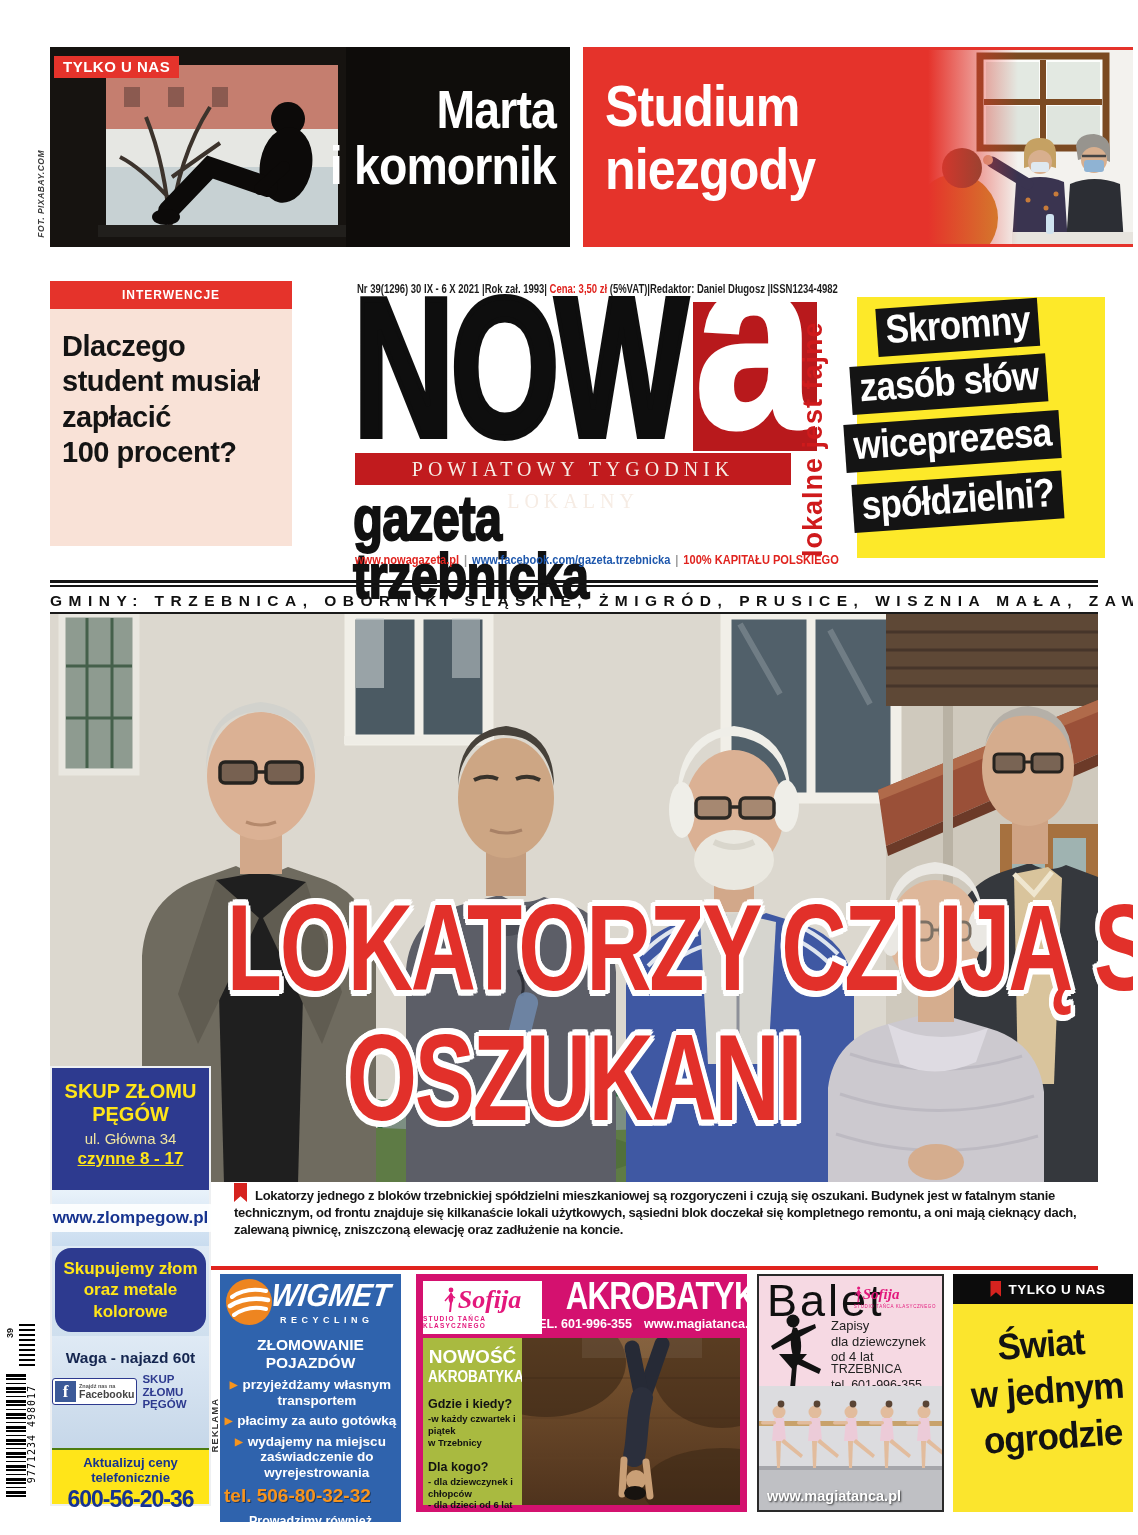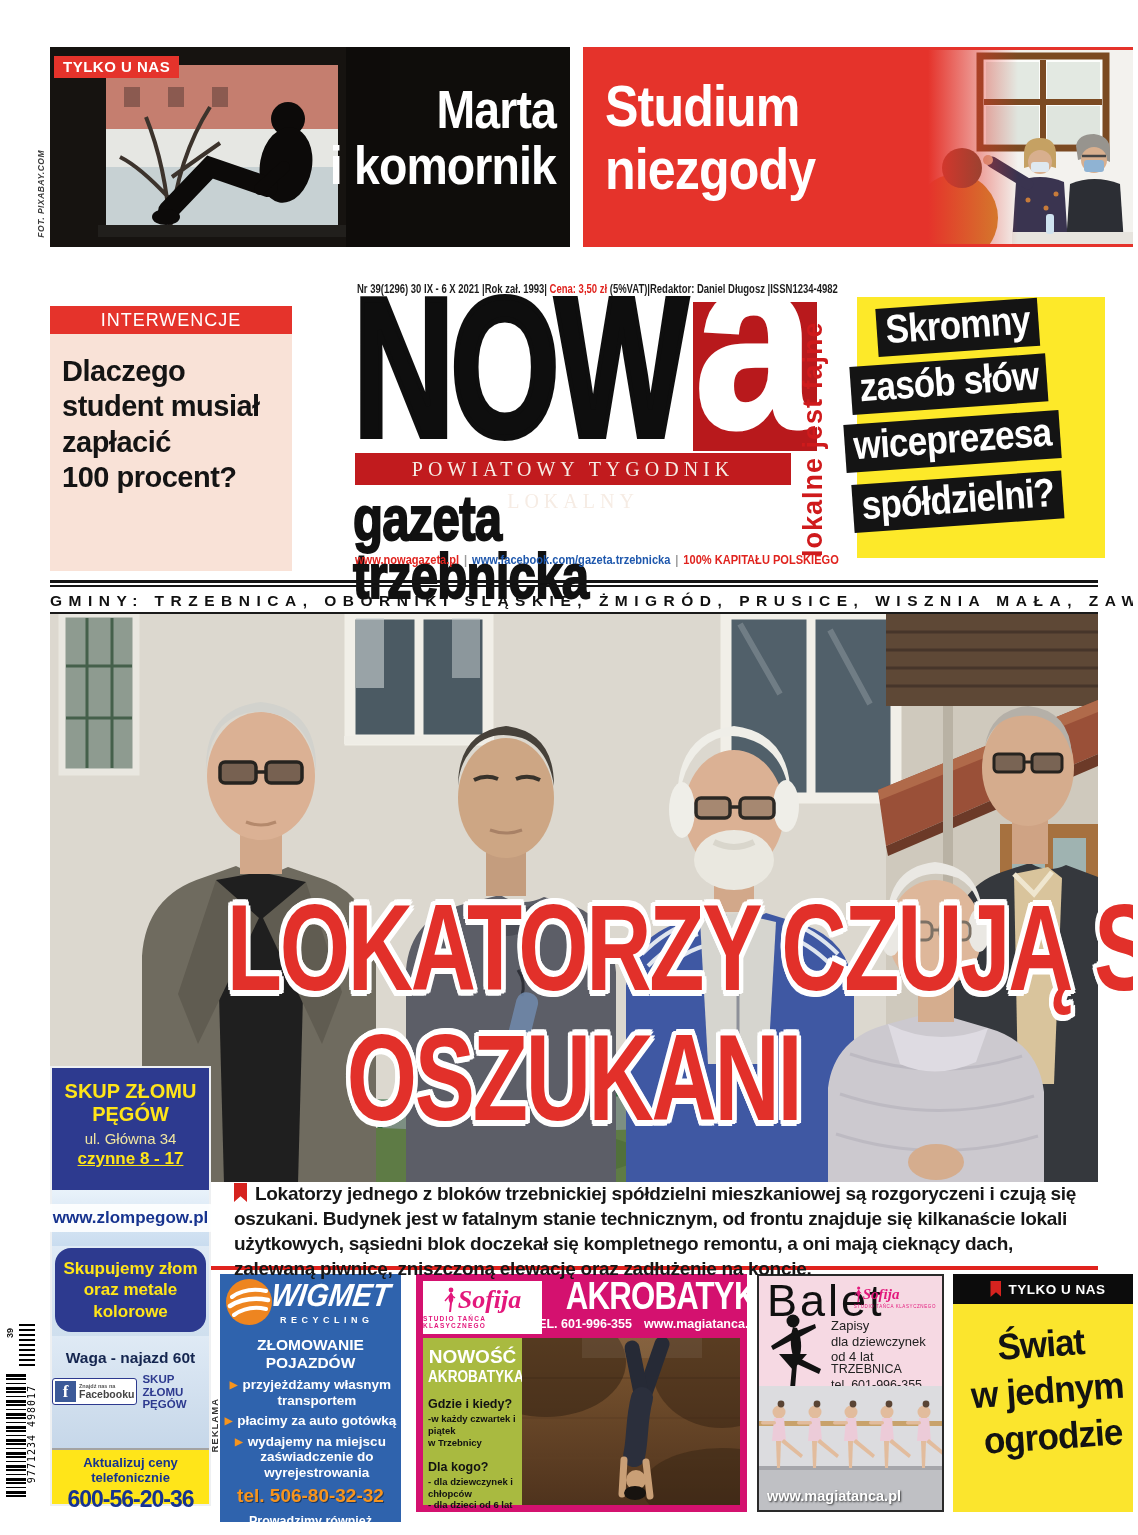--- a/index.html
+++ b/index.html
@@ -16,21 +16,21 @@
   .badge-red { position:absolute; left:4px; top:9px; background:#e5332b; color:#fff; font-size:15px; font-weight:700; padding:2px 9px 3px; letter-spacing:.5px; }
   .photo-credit { left:31px; top:150px; writing-mode:vertical-rl; transform:rotate(180deg); font-size:8.5px; font-weight:700; font-style:italic; color:#3c3c3c; letter-spacing:.5px; }
 
   .teaser-right { left:578px; top:47px; width:560px; height:200px; background:#e5332b; overflow:hidden; }
   .tr-photo { position:absolute; right:3px; top:3px; width:212px; height:194px; }
   .tr-fade { position:absolute; left:345px; top:0; width:90px; height:100%; background:linear-gradient(90deg,#e5332b 0%,rgba(229,51,43,0) 100%); }
   .tr-title { position:absolute; left:22px; top:28px; color:#fff; font-size:57px; line-height:1.1; font-weight:700; letter-spacing:-1px; transform:scaleX(.88); transform-origin:left top; }
 
   
   .interwencje { left:45px; top:281px; width:242px; }
-  .int-header { height:28px; background:#e5332b; color:#fff; text-align:center; line-height:28px; font-size:18px; font-weight:400; letter-spacing:1px;margin-top:25px; }
+  .int-header { height:28px; background:#e5332b; color:#fff; text-align:center; line-height:28px; font-size:12px; font-weight:700; letter-spacing:1px; }
   .int-body { height:237px; background:#f9e2d7; padding:20px 12px; font-size:29px; font-weight:700; line-height:1.22; color:#141414; letter-spacing:-.5px; }
 
   
   .issue-line { left:352px; top:281px; font-size:13px; font-weight:700; color:#1d1d1d; white-space:nowrap; transform:scaleX(.73); transform-origin:left top; }
   .issue-line .price { color:#e0231e; }
   .logo-area { left:350px; top:299px; width:480px; height:262px; }
   .logo-now { position:absolute; left:-2px; top:-30px; font-size:198px; line-height:198px; font-weight:700; letter-spacing:-6px; color:#0e0e0e; -webkit-text-stroke:6px #0e0e0e; transform:scaleX(.71); transform-origin:left top; }
   .logo-a-square { position:absolute; left:338px; top:3px; width:124px; height:149px; background:#b8191c; overflow:hidden; }
   .logo-a { position:absolute; left:2px; top:-88px; font-size:252px; line-height:252px; font-weight:700; color:#fff; -webkit-text-stroke:5px #fff; transform:scaleX(.85); transform-origin:left top; }
   .tagline-bar { position:absolute; left:0; top:154px; width:436px; height:32px; background:#c11b1e; color:#f6ece4; font-family:"Liberation Serif", serif; font-size:20px; letter-spacing:5px; text-align:center; line-height:32px; }
@@ -56,21 +56,21 @@
   .gminy-text { margin-top:5px; text-align:center; font-size:15.5px; font-weight:700; letter-spacing:6.5px; color:#111; white-space:nowrap; }
 
   
   .main-photo { left:45px; top:612px; width:1048px; height:570px; overflow:hidden; border-top:2px solid #1a1a1a; background:#dcd8cf; }
   .headline-row { left:45px; width:1048px; text-align:center; z-index:5; }
   .hl1 { top:884px; } .hl2 { top:1014px; }
   .headline-text { display:inline-block; font-size:122px; line-height:1.05; font-weight:700; letter-spacing:-3px; color:#e2302a; transform:scaleX(.74); transform-origin:center top; white-space:nowrap;
     text-shadow:-6px 0 0 #fff,6px 0 0 #fff,0 -6px 0 #fff,0 6px 0 #fff,-4px -4px 0 #fff,4px -4px 0 #fff,-4px 4px 0 #fff,4px 4px 0 #fff,-6px -3px 0 #fff,6px 3px 0 #fff,-3px 6px 0 #fff,3px -6px 0 #fff; }
 
   
-  .lead { left:229px; top:1181px; width:862px; font-size:19px; font-weight:700; line-height:1.32; letter-spacing:-.3px; color:#161616; z-index:4; }
+  .lead { left:229px; top:1181px; width:862px; font-size:13px; font-weight:700; line-height:1.32; letter-spacing:-.3px; color:#161616; z-index:4; }
   .bookmark { display:inline-block; width:13px; height:19px; background:#d6231f; clip-path:polygon(0 0,100% 0,100% 100%,50% 70%,0 100%); margin-right:8px; transform:translateY(2px); }
   .red-divider { left:45px; top:1266px; width:1048px; height:4px; background:#e0231e; }
 
   
   .skup-ad { left:45px; top:1066px; width:161px; height:440px; border:2px solid #eef0f2; background:#2d3a8f; z-index:6; text-align:center; }
   .skup-s1 { height:122px; background:#2d3a8f; padding-top:12px; }
   .skup-title { color:#ffe519; font-size:20px; font-weight:700; line-height:1.15; }
   .skup-addr { color:#f0e6a0; font-size:15px; margin-top:4px; }
   .skup-hours { color:#ffe519; font-size:17px; font-weight:700; margin-top:2px;text-decoration:underline; }
   .skup-s2 { height:56px; background:linear-gradient(180deg,#e9f2fa,#c9dcef); display:flex; align-items:center; justify-content:center; }
@@ -80,21 +80,21 @@
   .skup-s4 { height:112px; background:linear-gradient(180deg,#dfeaf5,#c6d7e9); padding-top:7px; }
   .skup-transport { font-size:12px; font-weight:700; color:#101c3a; line-height:1.2; }
   .skup-waga { font-size:15.5px; font-weight:700; color:#14254f; margin-top:6px; }
   .skup-fbrow { display:flex; align-items:center; justify-content:center; gap:5px; margin-top:6px; }
   .fb-box { width:86px; height:27px; background:#fff; border:1.5px solid #2d3a8f; border-radius:3px; display:flex; align-items:center; gap:3px; padding:2px; }
   .fb-f { width:21px; height:21px; background:#3b5998; color:#fff; font-family:"Liberation Serif",serif; font-weight:700; font-size:17px; line-height:21px; text-align:center; }
   .fb-txt { text-align:left; line-height:1; }
   .fb-t1 { font-size:5.5px; font-weight:700; color:#555; }
   .fb-t2 { font-size:10.5px; font-weight:700; color:#444; }
   .fb-right { font-size:11.5px; font-weight:700; color:#2d3a8f; line-height:1.1; text-align:left; }
-  .skup-s5 { height:56px; background:#ffe519; border-top:2px solid #a3a3a3; padding-top:5px; }
+  .skup-s5 { height:56px; background:#ffe519; border-top:2px solid #4d7c0f; padding-top:5px; }
   .skup-phone-label { font-size:13px; font-weight:700; color:#16338f; }
   .skup-phone { font-size:23px; font-weight:700; color:#16338f; letter-spacing:-1px; margin-top:1px; }
 
   
   .issue-no { left:0; top:1328px; writing-mode:vertical-rl; transform:rotate(180deg); font-size:9px; font-weight:700; color:#111; }
   .mini-code { left:14px; top:1322px; width:16px; height:44px; background:repeating-linear-gradient(0deg,#000 0 2px,#fff 2px 5px); }
   .barcode-main { left:1px; top:1368px; width:38px; height:132px; }
   .barcode-rot { width:132px; height:38px; transform-origin:0 0; transform:rotate(-90deg) translateX(-132px); background:#fff; }
   .barcode-bars { height:20px; margin:0 3px; background:repeating-linear-gradient(90deg,#000 0 2px,#fff 2px 3px,#000 3px 6px,#fff 6px 9px,#000 9px 10px,#fff 10px 13px); }
   .barcode-digits { font-family:"DejaVu Sans Mono", monospace; font-size:10px; letter-spacing:1px; color:#000; text-align:center; }
@@ -104,21 +104,21 @@
 
   
   .wigmet { left:215px; top:1274px; width:181px; height:248px; background:#2f63ad; color:#fff; padding:5px 4px; }
   .wig-logo-row { position:relative; height:50px; }
   .wig-circle { position:absolute; left:2px; top:0; }
   .wig-name { position:absolute; left:50px; top:-2px; font-size:32px; font-style:italic; font-weight:700; transform:skewX(-8deg) scaleX(.9); transform-origin:left top; }
   .wig-sub { position:absolute; left:56px; top:36px; font-size:9px; letter-spacing:4.5px; font-weight:700; }
   .wig-title { text-align:center; font-size:15.5px; font-weight:700; margin-top:7px; }
   .wig-bullet { display:flex; justify-content:center; gap:5px; margin-top:5px; font-size:13.5px; font-weight:700; text-align:center; line-height:1.15; }
   .wig-arrow { color:#f7941d; font-size:10px; margin-top:2px; }
-  .wig-phone { color:#f7941d; text-align:center; font-size:19px; font-weight:700; margin-top:5px; text-shadow:1px 1px 0 #1c3a66; }
+  .wig-phone { color:#f7941d; text-align:left; font-size:19px; font-weight:700; margin-top:5px; text-shadow:1px 1px 0 #1c3a66; }
   .wig-note { font-size:12.5px; font-weight:700; text-align:center; margin-top:7px; line-height:1.2; }
 
   
   .sofija { left:411px; top:1274px; width:331px; height:238px; background:#d4116f; }
   .sof-logo-box { position:absolute; left:7px; top:7px; width:119px; height:53px; background:#fff; display:flex; flex-direction:column; align-items:center; justify-content:center; }
   .sof-logo-name { color:#e3187c; font-size:26px; line-height:26px; font-family:"Liberation Serif",serif; font-style:italic; font-weight:700; display:flex; align-items:center; gap:2px; }
   .sof-logo-sub { color:#e3187c; font-size:6.5px; letter-spacing:1.2px; margin-top:2px; font-weight:700; }
   .sof-title { position:absolute; left:130px; top:0; width:198px; text-align:center; color:#fff; font-size:39px; font-weight:700; letter-spacing:-1px; transform:scaleX(.8); transform-origin:center top; white-space:nowrap; }
   .sof-contact { position:absolute; left:130px; top:43px; width:198px; display:flex; justify-content:center; gap:12px; color:#fff; font-size:12.5px; font-weight:700; white-space:nowrap; }
   .sof-green { position:absolute; left:7px; top:64px; width:99px; height:167px; background:#a9ba40; padding:8px 5px 0; text-align:center; }

